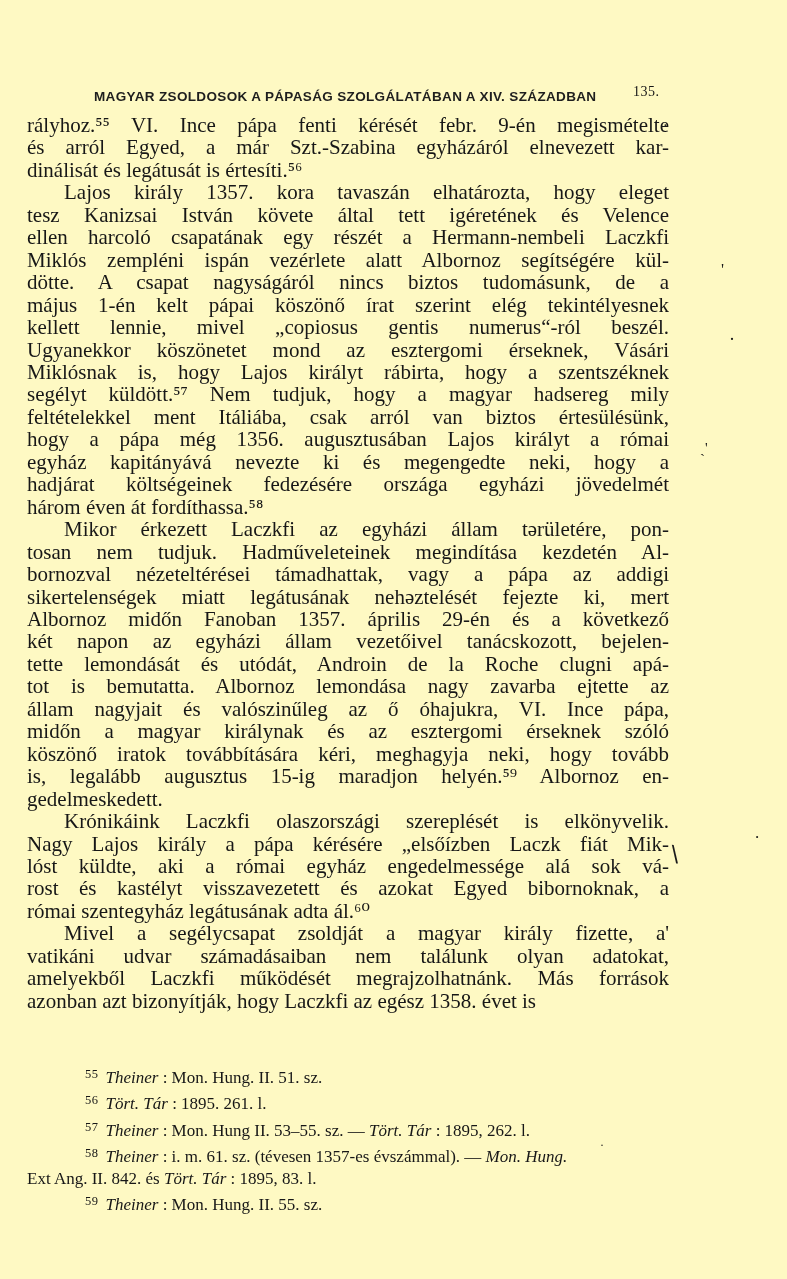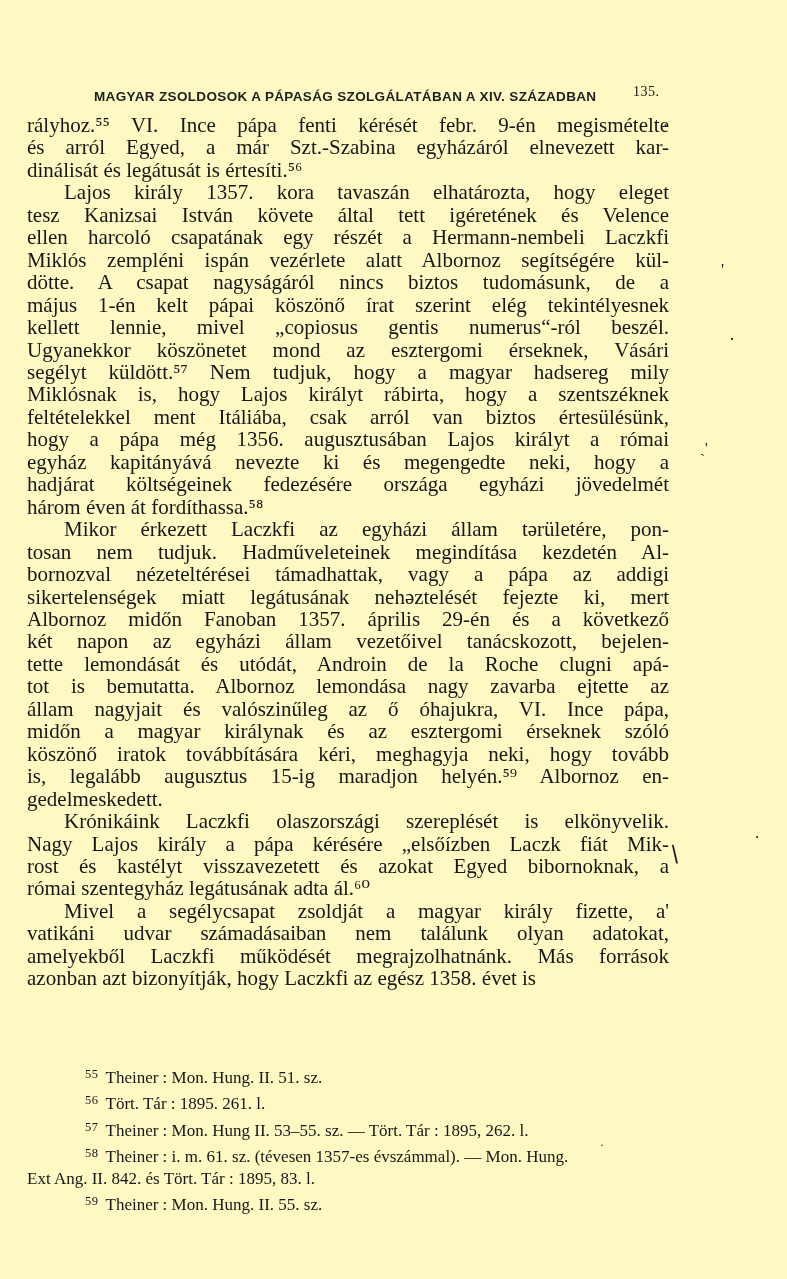--- a/index.html
+++ b/index.html
@@ -29,21 +29,21 @@
     text-align:justify;text-align-last:justify;text-justify:inter-word;
     color:#171717;
   }
   .bl.plast{text-align-last:left;}
   .bl.pfirst{text-indent:37px;}
   
   .footnotes{position:absolute;top:1063px;left:27px;width:710px;}
   .fn{font-size:17px;line-height:22.3px;color:#171717;}
   .fn.indent{padding-left:58px;}
   .fn .num{font-size:12.5px;vertical-align:5px;margin-right:7px;letter-spacing:.5px;text-align:right;}
-  .fn .it{}
+  .fn .it{font-style:italic;}
   
   .mark{position:absolute;color:#1a1a1a;line-height:1;}
 </style>
 </head>
 <body>
 
 <div class="page">
 
   <div class="running-header">
     <span class="header-title">MAGYAR ZSOLDOSOK A PÁPASÁG SZOLGÁLATÁBAN A XIV. SZÁZADBAN</span>
@@ -55,42 +55,43 @@
       <div class="bl">és arról Egyed, a már Szt.-Szabina egyházáról elnevezett kar-</div>
       <div class="bl plast">dinálisát és legátusát is értesíti.⁵⁶</div>
       <div class="bl pfirst">Lajos király 1357. kora tavaszán elhatározta, hogy eleget</div>
       <div class="bl">tesz Kanizsai István követe által tett igéretének és Velence</div>
       <div class="bl">ellen harcoló csapatának egy részét a Hermann-nembeli Laczkfi</div>
       <div class="bl">Miklós zempléni ispán vezérlete alatt Albornoz segítségére kül-</div>
       <div class="bl">dötte. A csapat nagyságáról nincs biztos tudomásunk, de a</div>
       <div class="bl">május 1-én kelt pápai köszönő írat szerint elég tekintélyesnek</div>
       <div class="bl">kellett lennie, mivel „copiosus gentis numerus“-ról beszél.</div>
       <div class="bl">Ugyanekkor köszönetet mond az esztergomi érseknek, Vásári</div>
+      <div class="bl">Miklósnak is, hogy Lajos királyt rábirta, hogy a szentszéknek</div>
       <div class="bl">segélyt küldött.⁵⁷ Nem tudjuk, hogy a magyar hadsereg mily</div>
-      <div class="bl">Miklósnak is, hogy Lajos királyt rábirta, hogy a szentszéknek</div>
       <div class="bl">feltételekkel ment Itáliába, csak arról van biztos értesülésünk,</div>
       <div class="bl">hogy a pápa még 1356. augusztusában Lajos királyt a római</div>
       <div class="bl">egyház kapitányává nevezte ki és megengedte neki, hogy a</div>
       <div class="bl">hadjárat költségeinek fedezésére országa egyházi jövedelmét</div>
       <div class="bl plast">három éven át fordíthassa.⁵⁸</div>
       <div class="bl pfirst">Mikor érkezett Laczkfi az egyházi állam tərületére, pon-</div>
       <div class="bl">tosan nem tudjuk. Hadműveleteinek megindítása kezdetén Al-</div>
       <div class="bl">bornozval nézeteltérései támadhattak, vagy a pápa az addigi</div>
       <div class="bl">sikertelenségek miatt legátusának nehəztelését fejezte ki, mert</div>
       <div class="bl">Albornoz midőn Fanoban 1357. április 29-én és a következő</div>
       <div class="bl">két napon az egyházi állam vezetőivel tanácskozott, bejelen-</div>
       <div class="bl">tette lemondását és utódát, Androin de la Roche clugni apá-</div>
       <div class="bl">tot is bemutatta. Albornoz lemondása nagy zavarba ejtette az</div>
       <div class="bl">állam nagyjait és valószinűleg az ő óhajukra, VI. Ince pápa,</div>
       <div class="bl">midőn a magyar királynak és az esztergomi érseknek szóló</div>
       <div class="bl">köszönő iratok továbbítására kéri, meghagyja neki, hogy tovább</div>
       <div class="bl">is, legalább augusztus 15-ig maradjon helyén.⁵⁹ Albornoz en-</div>
       <div class="bl plast">gedelmeskedett.</div>
       <div class="bl pfirst">Krónikáink Laczkfi olaszországi szereplését is elkönyvelik.</div>
       <div class="bl">Nagy Lajos király a pápa kérésére „elsőízben Laczk fiát Mik-</div>
+      <div class="bl">lóst küldte, aki a római egyház engedelmessége alá sok vá-</div>
       <div class="bl">rost és kastélyt visszavezetett és azokat Egyed bibornoknak, a</div>
       <div class="bl plast">római szentegyház legátusának adta ál.⁶⁰</div>
       <div class="bl pfirst">Mivel a segélycsapat zsoldját a magyar király fizette, a'</div>
       <div class="bl">vatikáni udvar számadásaiban nem találunk olyan adatokat,</div>
       <div class="bl">amelyekből Laczkfi működését megrajzolhatnánk. Más források</div>
       <div class="bl plast">azonban azt bizonyítják, hogy Laczkfi az egész 1358. évet is</div>
     </div>
 
   <div class="footnotes">
       <div class="fn indent"><span class="num">55</span><span class="it">Theiner</span><span> : Mon. Hung. II. 51. sz.</span></div>

